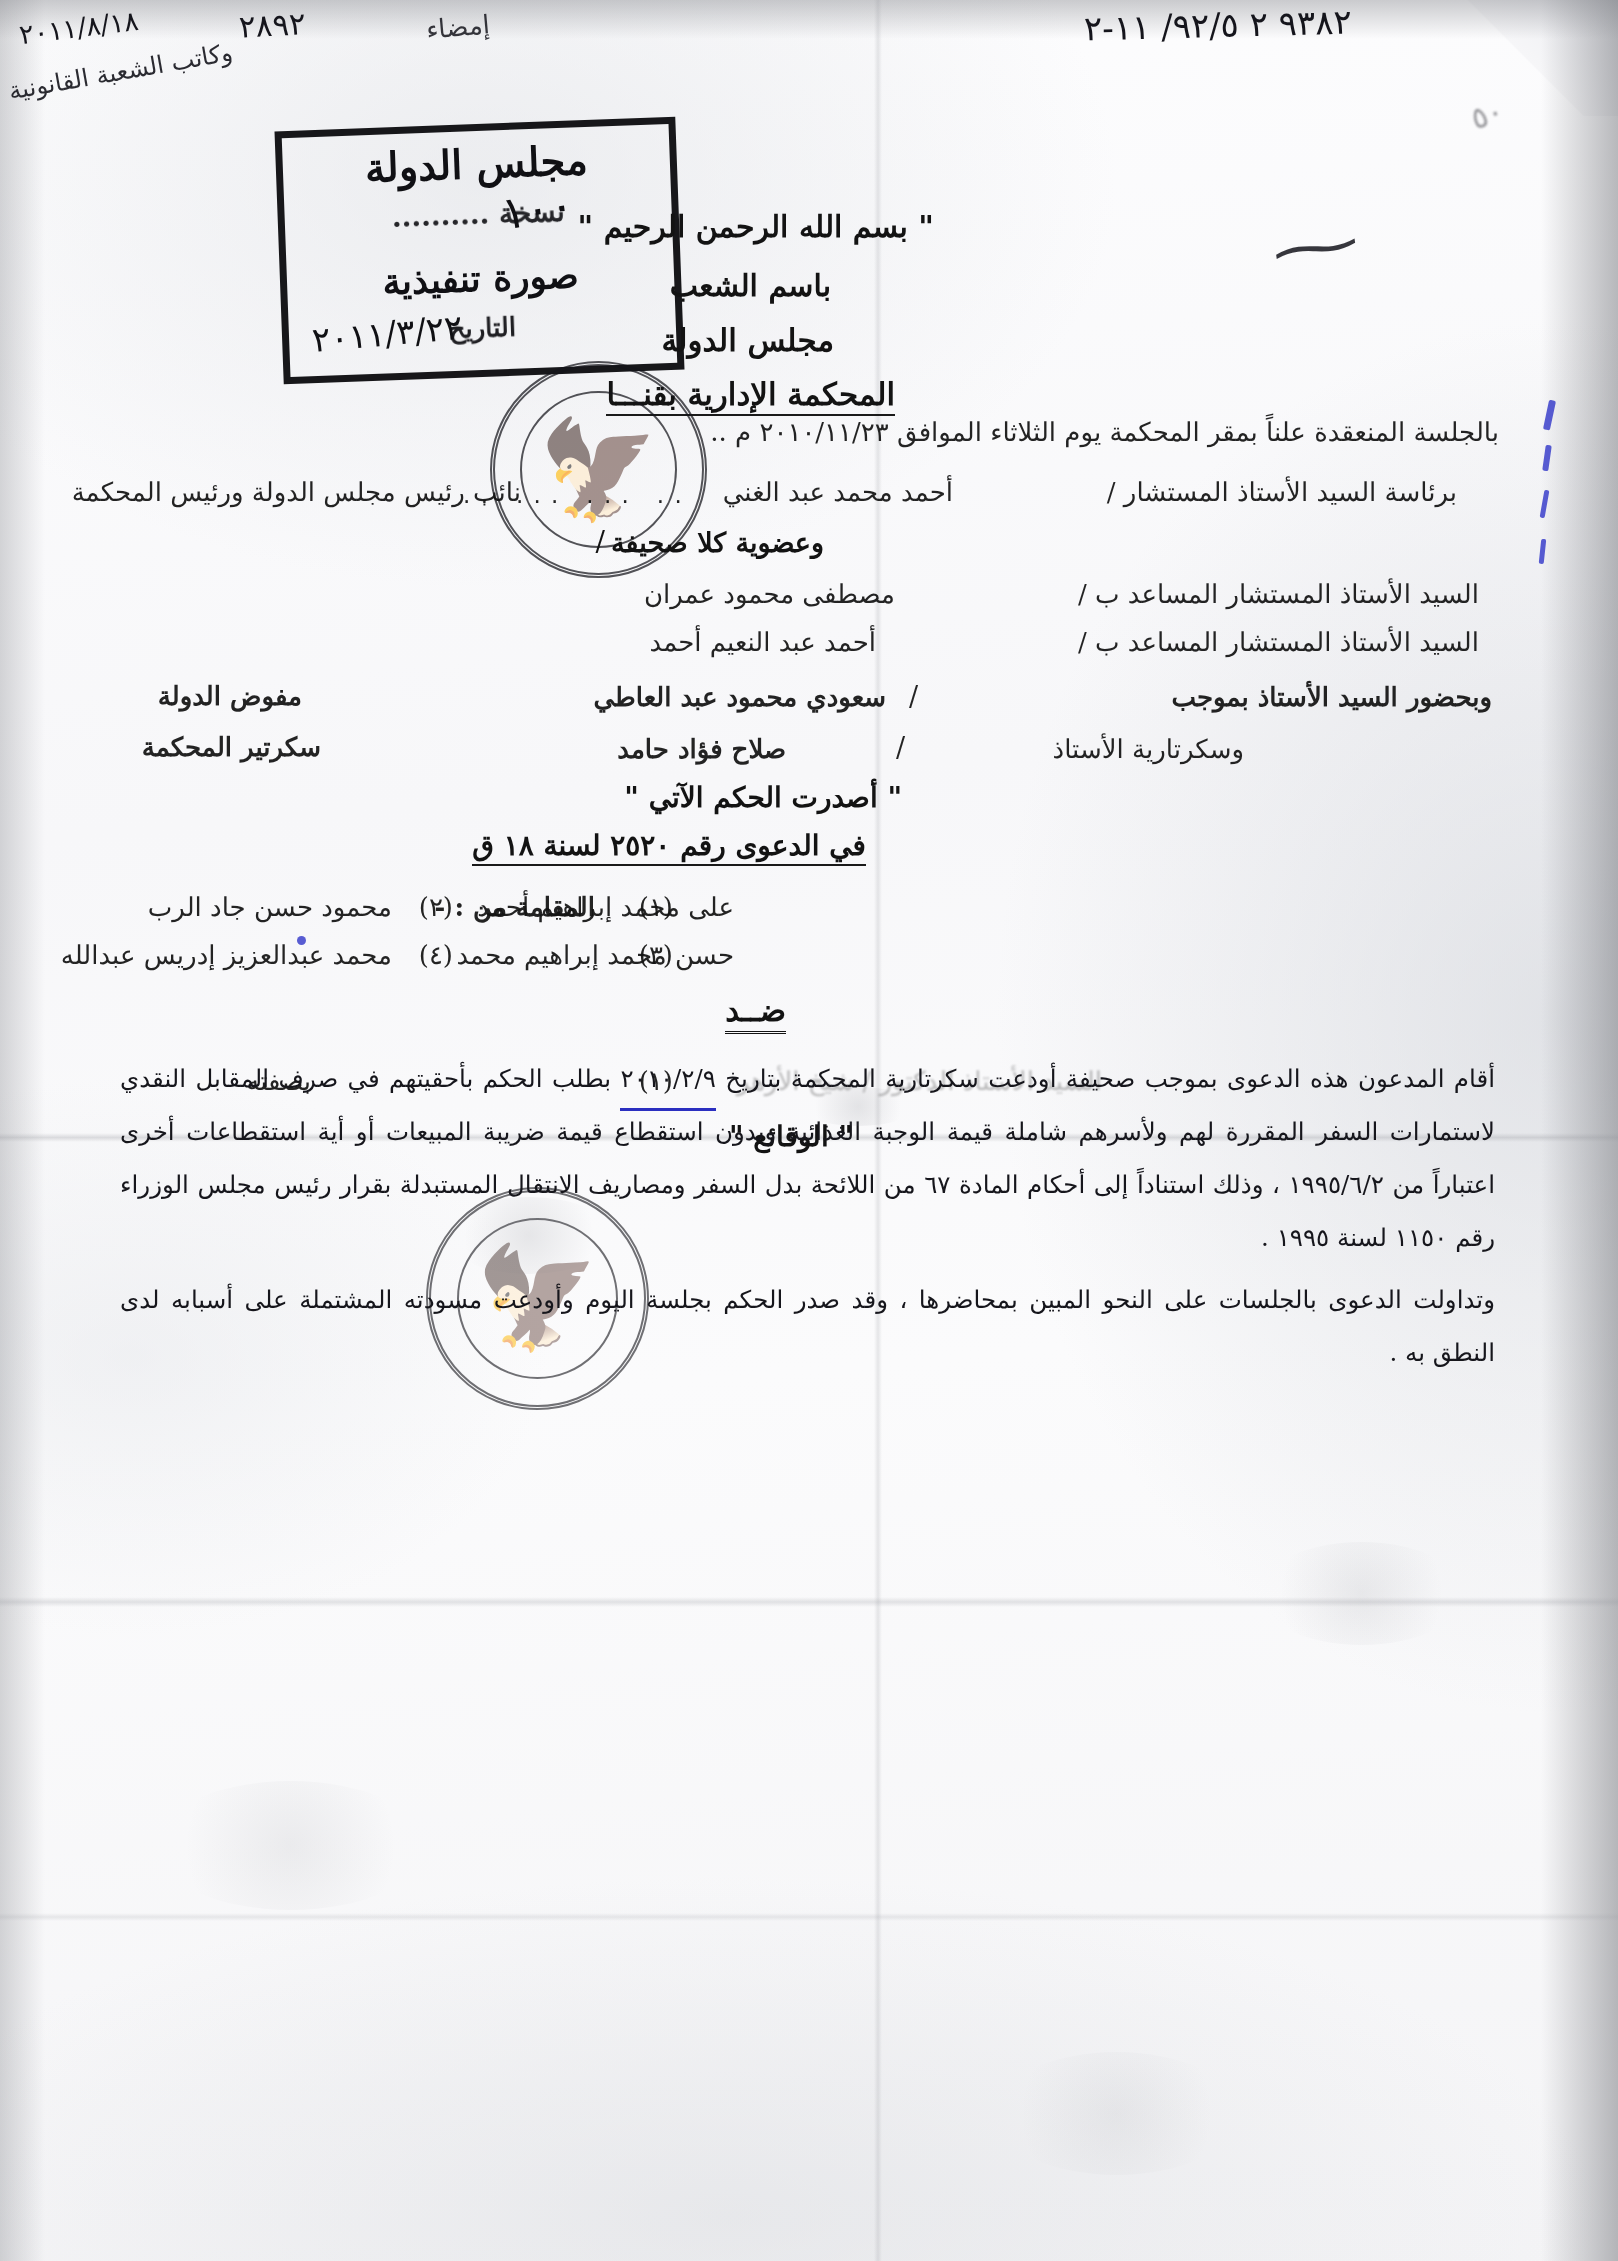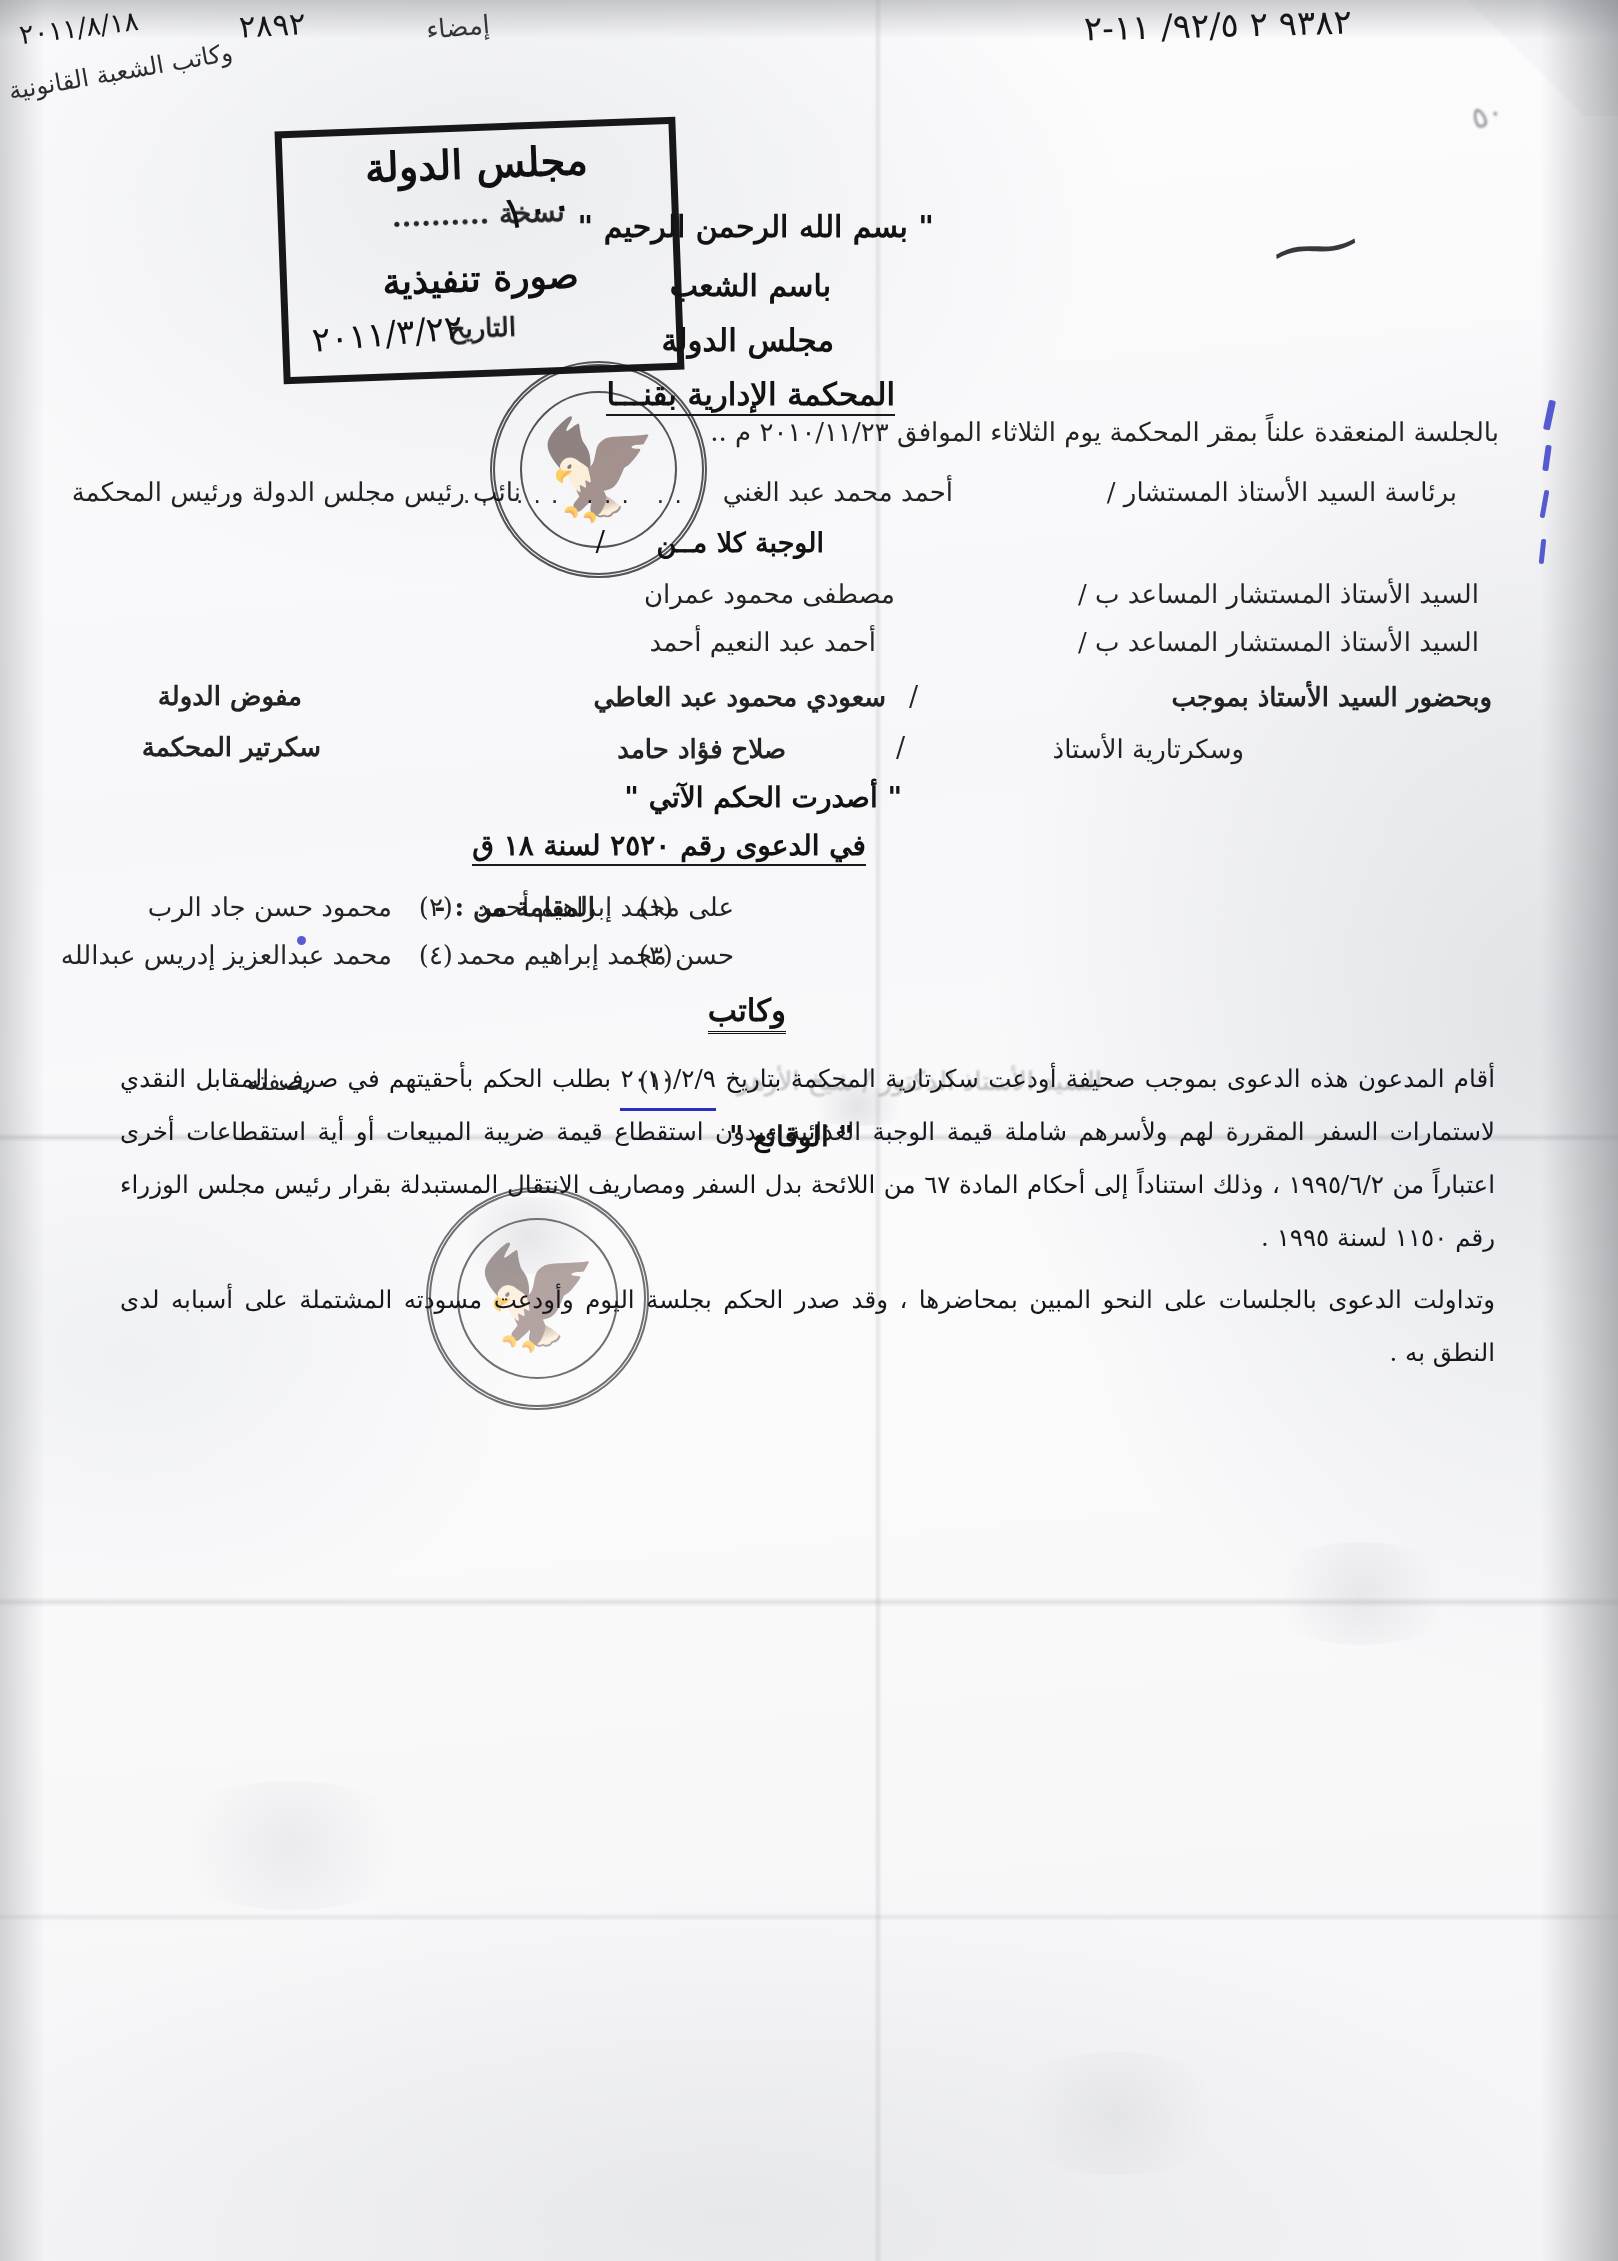--- a/index.html
+++ b/index.html
@@ -187,21 +187,21 @@
     </div>
   </div>
 
   <div class="txt blur1" style="right:119px;top:419px;font-size:26px;font-family:'DejaVu Serif',serif;">بالجلسة المنعقدة علناً بمقر المحكمة يوم الثلاثاء الموافق ٢٠١٠/١١/٢٣ م ..</div>
 
   <div class="txt blur1" style="right:161px;top:479px;font-size:26px;font-family:'DejaVu Serif',serif;">برئاسة السيد الأستاذ المستشار /</div>
   <div class="txt blur1" style="right:665px;top:479px;font-size:26px;font-family:'DejaVu Serif',serif;">أحمد محمد عبد الغني</div>
   <div class="txt blur1" style="right:926px;top:484px;font-size:23px;letter-spacing:10.3px;">.. ... ... ..</div>
   <div class="txt blur1" style="right:1097px;top:479px;font-size:26px;font-family:'DejaVu Serif',serif;margin-left:40px;">نائب رئيس مجلس الدولة ورئيس المحكمة</div>
 
-  <div class="txt" style="right:794px;top:529px;font-size:27px;font-family:'DejaVu Serif',serif;font-weight:bold;">الوجبة كلا مــن</div>
+  <div class="txt" style="right:794px;top:529px;font-size:27px;font-family:'DejaVu Serif',serif;font-weight:bold;">وعضوية كلا صحيفة</div>
   <div class="txt" style="right:1013px;top:528px;font-size:28px;font-family:'DejaVu Serif',serif;">/</div>
 
   <div class="txt blur1" style="right:139px;top:581px;font-size:26px;font-family:'DejaVu Serif',serif;">السيد الأستاذ المستشار المساعد ب /</div>
   <div class="txt blur1" style="right:723px;top:581px;font-size:26px;font-family:'DejaVu Serif',serif;">مصطفى محمود عمران</div>
 
   <div class="txt blur1" style="right:139px;top:629px;font-size:26px;font-family:'DejaVu Serif',serif;">السيد الأستاذ المستشار المساعد ب /</div>
   <div class="txt blur1" style="right:742px;top:629px;font-size:26px;font-family:'DejaVu Serif',serif;">أحمد عبد النعيم أحمد</div>
 
   <div class="txt blur1" style="right:126px;top:684px;font-size:26px;font-family:'DejaVu Serif',serif;font-weight:bold;">وبحضور السيد الأستاذ بموجب</div>
   <div class="txt blur1" style="right:700px;top:683px;font-size:27px;font-family:'DejaVu Serif',serif;">/</div>
@@ -224,21 +224,21 @@
 
   <div class="txt blur1" style="right:1165px;top:894px;font-size:26px;font-family:'DejaVu Serif',serif;">(٢)</div>
   <div class="txt blur1" style="right:1226px;top:894px;font-size:26px;font-family:'DejaVu Serif',serif;">محمود حسن جاد الرب</div>
 
   <div class="txt blur1" style="right:945px;top:942px;font-size:26px;font-family:'DejaVu Serif',serif;">(٣)</div>
   <div class="txt blur1" style="right:884px;top:942px;font-size:26px;font-family:'DejaVu Serif',serif;">حسن محمد إبراهيم محمد</div>
 
   <div class="txt blur1" style="right:1165px;top:942px;font-size:26px;font-family:'DejaVu Serif',serif;">(٤)</div>
   <div class="txt blur1" style="right:1226px;top:942px;font-size:26px;font-family:'DejaVu Serif',serif;">محمد عبدالعزيز إدريس عبدالله</div>
 
-  <div class="txt" style="right:832px;top:995px;font-size:31px;font-family:'DejaVu Serif',serif;font-weight:bold;border-bottom:3.9px double #141414;padding-bottom:5.2px;letter-spacing:9px;">وكاتب</div>
+  <div class="txt" style="right:832px;top:995px;font-size:31px;font-family:'DejaVu Serif',serif;font-weight:bold;border-bottom:3.9px double #141414;padding-bottom:5.2px;letter-spacing:9px;">ضــد</div>
 
   <div class="txt blur1" style="right:945px;top:1068px;font-size:26px;font-family:'DejaVu Serif',serif;">(١)</div>
   <div class="txt faint" style="right:516px;top:1068px;font-size:26px;font-family:'DejaVu Serif',serif;white-space:nowrap;position:absolute;">السيد الأستاذ الدكتور / شيخ الأزهر</div>
   <div class="txt blur1" style="right:1307px;top:1068px;font-size:26px;font-family:'DejaVu Serif',serif;">بصفته</div>
 
   <div class="txt" style="right:765px;top:1123px;font-size:28px;font-family:'DejaVu Serif',serif;font-weight:bold;">" الوقائع "</div>
 
   <div class="body-block">
     <p>
       <span>أقام المدعون هذه الدعوى بموجب صحيفة أودعت سكرتارية المحكمة بتاريخ</span>

